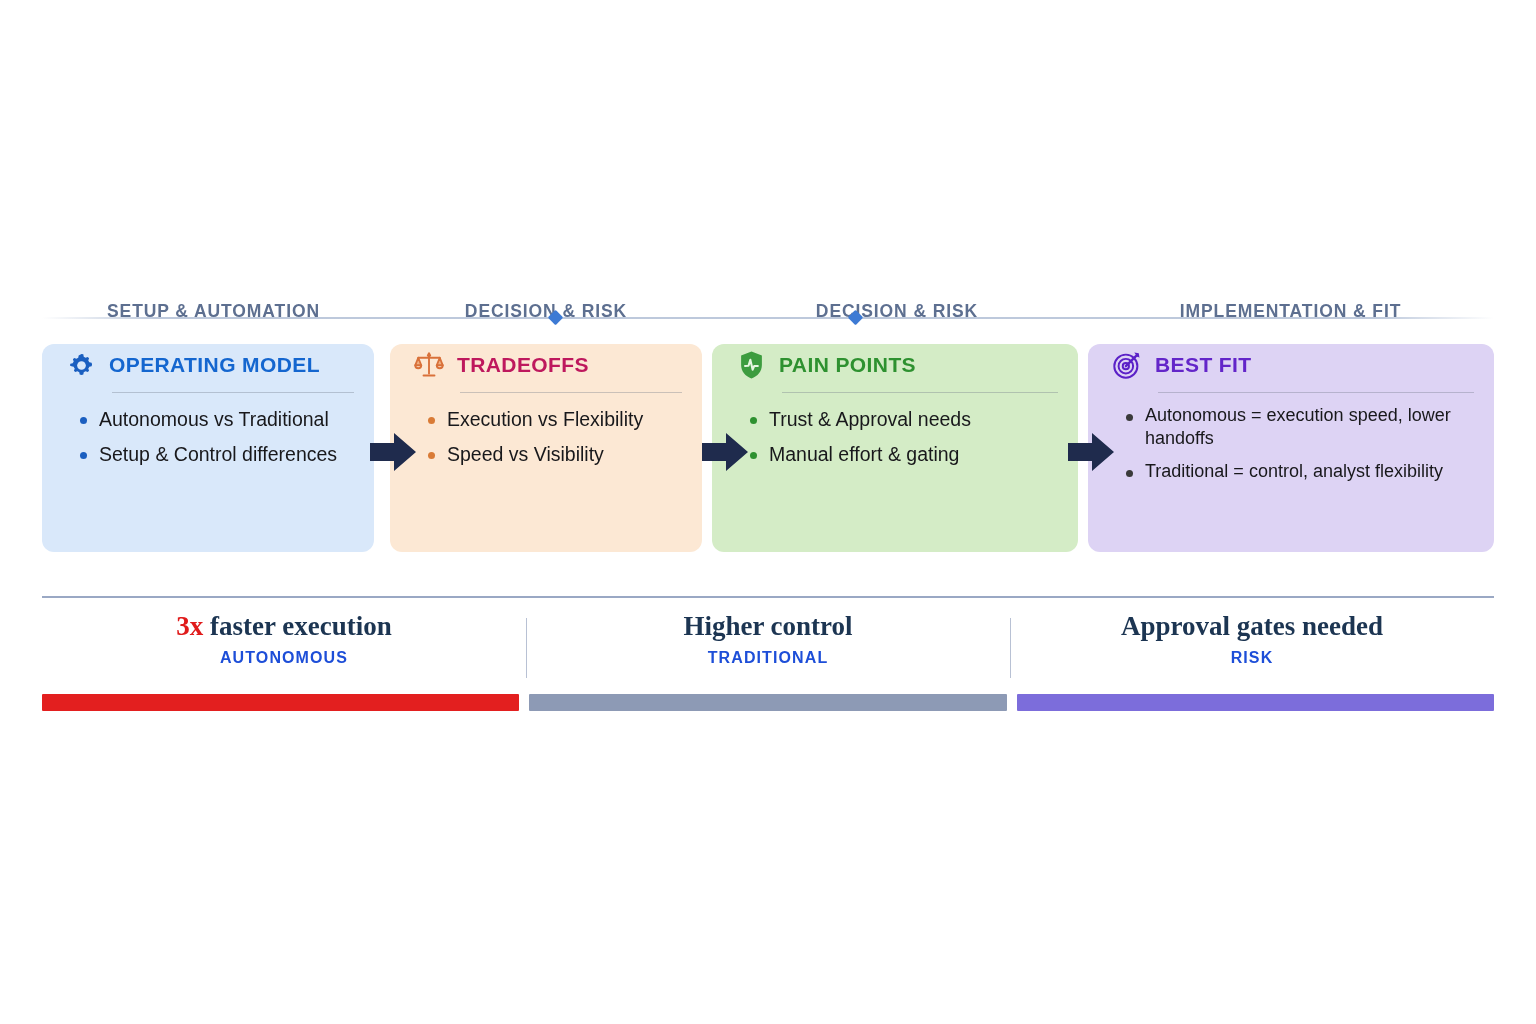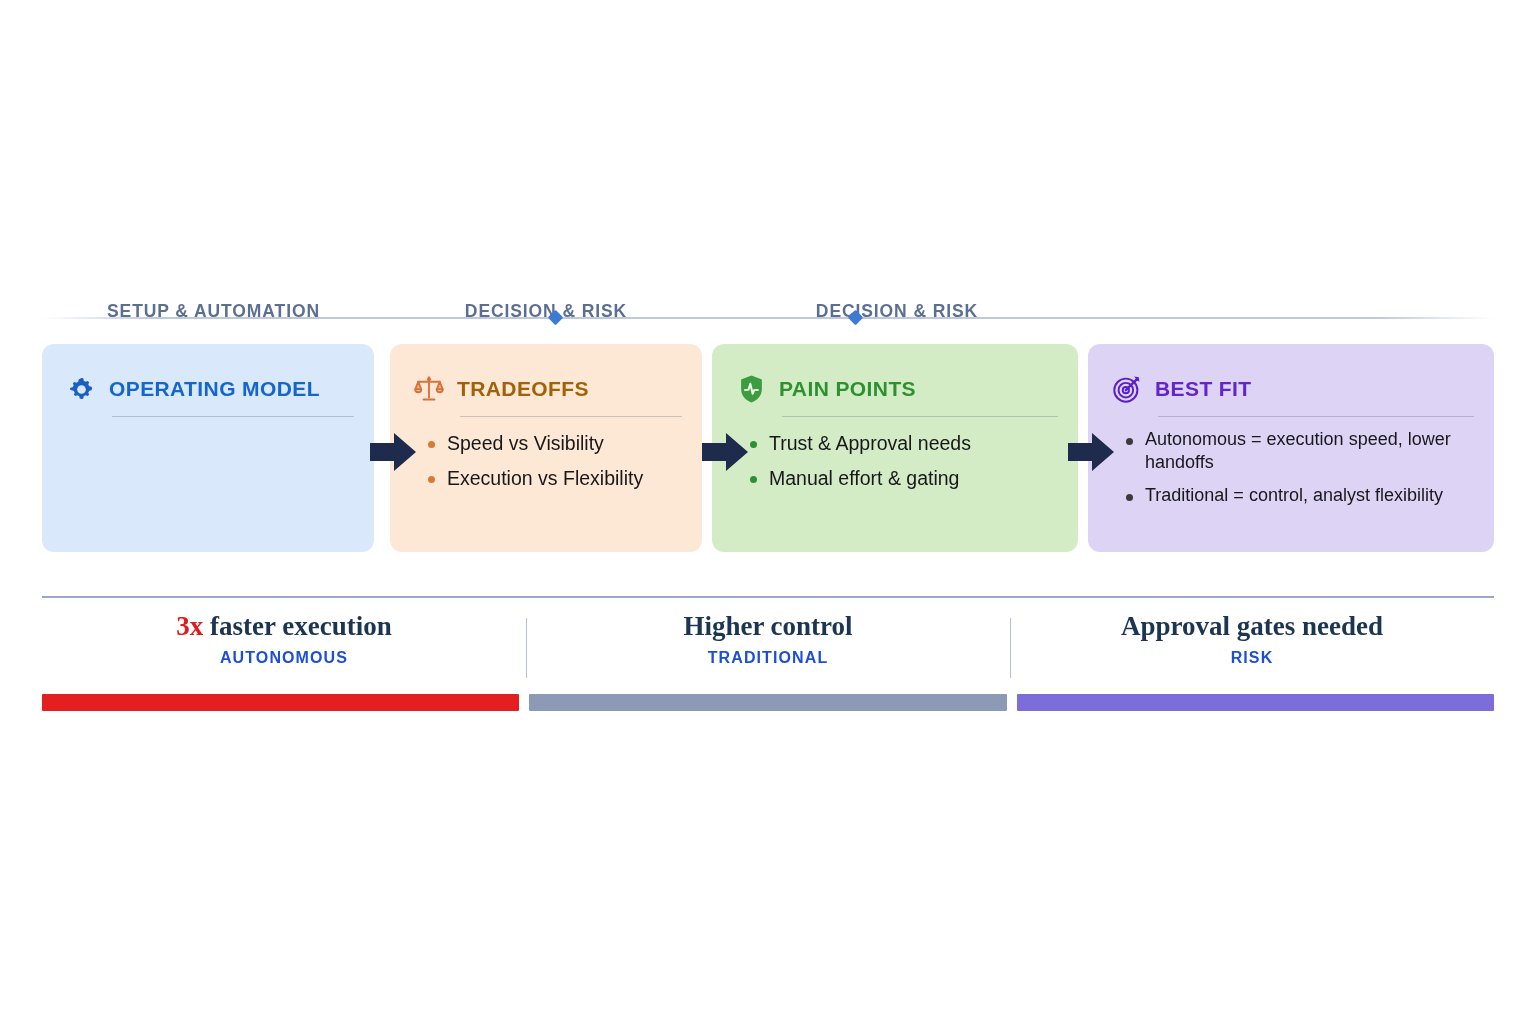--- a/index.html
+++ b/index.html
@@ -74,21 +74,21 @@
     top: 344px;
     width: 1452px;
     height: 208px;
   }
   .card {
     position: absolute;
     top: 0;
     height: 208px;
     border-radius: 12px;
     box-sizing: border-box;
-    padding: 24px 20px 10px 22px;
+    padding: 0 20px 10px 22px;
     overflow: hidden;
   }
   .card.c0 { left: 0px;    width: 332px; background: #d9e8fa; }
   .card.c1 { left: 348px;  width: 312px; background: #fce8d4; }
   .card.c2 { left: 670px;  width: 366px; background: #d4ecc6; }
   .card.c3 { left: 1046px; width: 406px; background: #ddd3f4; }
 
   .card-head {
     display: flex;
     align-items: center;
@@ -105,21 +105,21 @@
     justify-content: center;
   }
   .card-icon svg { display: block; }
   .card-title {
     font-size: 21px;
     font-weight: 700;
     letter-spacing: 0.4px;
     white-space: nowrap;
   }
   .card.c0 .card-title { color: #1466cf; }
-  .card.c1 .card-title { color: #a16207; }
+  .card.c1 .card-title { color: #be185d; }
   .card.c2 .card-title { color: #2e9130; }
   .card.c3 .card-title { color: #6325c9; }
 
   .card-divider {
     height: 1px;
     margin: 6px 0 0 48px;
     background: rgba(110,118,132,0.35);
   }
 
   .bullets {
@@ -228,39 +228,44 @@
   .bar.b2 { background: #7c6ddb; }
 </style>
 </head>
 <body>
 
 <div id="phase-strip">
   <div class="phase-labels">
     <div class="phase-label p0">SETUP &amp; AUTOMATION</div>
     <div class="phase-label p1">DECISION &amp; RISK</div>
     <div class="phase-label p2">DECISION &amp; RISK</div>
+    <div class="phase-label p3">IMPLEMENTATION &amp; FIT</div>
   </div>
   <div class="phase-rule"></div>
   <div class="phase-diamond d1"></div>
   <div class="phase-diamond d2"></div>
 </div>
 
 <div id="card-row">
 
   <div class="card c0">
     <div class="card-head">
       <span class="card-icon">
         <svg width="29" height="29" viewBox="0 0 24 24">
           <path fill="#1b5fc0" d="M12 2.4l1.5.38.35 1.9a7.6 7.6 0 0 1 1.5.87l1.82-.67 1.1 1.1-.67 1.82c.37.46.66.97.87 1.5l1.9.35.38 1.5-.38 1.5-1.9.35a7.6 7.6 0 0 1-.87 1.5l.67 1.82-1.1 1.1-1.82-.67c-.47.37-.97.66-1.5.87l-.35 1.9-1.5.38-1.5-.38-.35-1.9a7.6 7.6 0 0 1-1.5-.87l-1.82.67-1.1-1.1.67-1.82a7.6 7.6 0 0 1-.87-1.5l-1.9-.35L2.4 12l.38-1.5 1.9-.35c.21-.53.5-1.04.87-1.5l-.67-1.82 1.1-1.1 1.82.67c.46-.37.97-.66 1.5-.87l.35-1.9L12 2.4z"></path>
           <circle cx="12" cy="12" r="3.6" fill="#d9e8fa"></circle>
         </svg>
       </span>
       <span class="card-title">OPERATING MODEL</span>
     </div>
     <div class="card-divider"></div>
+    <ul class="bullets">
+      <li>Autonomous vs Traditional</li>
+      <li>Setup &amp; Control differences</li>
+    </ul>
   </div>
 
   <div class="card c1">
     <div class="card-head">
       <span class="card-icon">
         <svg width="30" height="30" viewBox="0 0 24 24">
           <g fill="none" stroke="#d9713a" stroke-width="1.5" stroke-linecap="round" stroke-linejoin="round">
             <path d="M12 2.6v16.2"></path>
             <path d="M3.4 6.2h17.2"></path>
             <path d="M7.6 20.4h8.8"></path>
@@ -269,22 +274,22 @@
             <path d="M1 12.2a2.4 2.4 0 0 0 4.8 0"></path>
             <path d="M18.2 12.2a2.4 2.4 0 0 0 4.8 0"></path>
           </g>
           <circle cx="12" cy="4.2" r="1.6" fill="#d9713a"></circle>
         </svg>
       </span>
       <span class="card-title">TRADEOFFS</span>
     </div>
     <div class="card-divider"></div>
     <ul class="bullets">
+      <li>Execution vs Flexibility</li>
       <li>Speed vs Visibility</li>
-      <li>Execution vs Flexibility</li>
     </ul>
   </div>
 
   <div class="card c2">
     <div class="card-head">
       <span class="card-icon">
         <svg width="29" height="30" viewBox="0 0 24 26">
           <path fill="#3d9c3f" d="M12 1.4l9 3.4v8.1c0 5.3-3.6 9.9-9 11.7-5.4-1.8-9-6.4-9-11.7V4.8l9-3.4z"></path>
           <path fill="none" stroke="#e6f5e0" stroke-width="1.8" stroke-linecap="round" stroke-linejoin="round" d="M6.4 13.8l3-.1 1.6-5.2 2 8.6 1.3-3.2 3.2-.1"></path>
         </svg>

